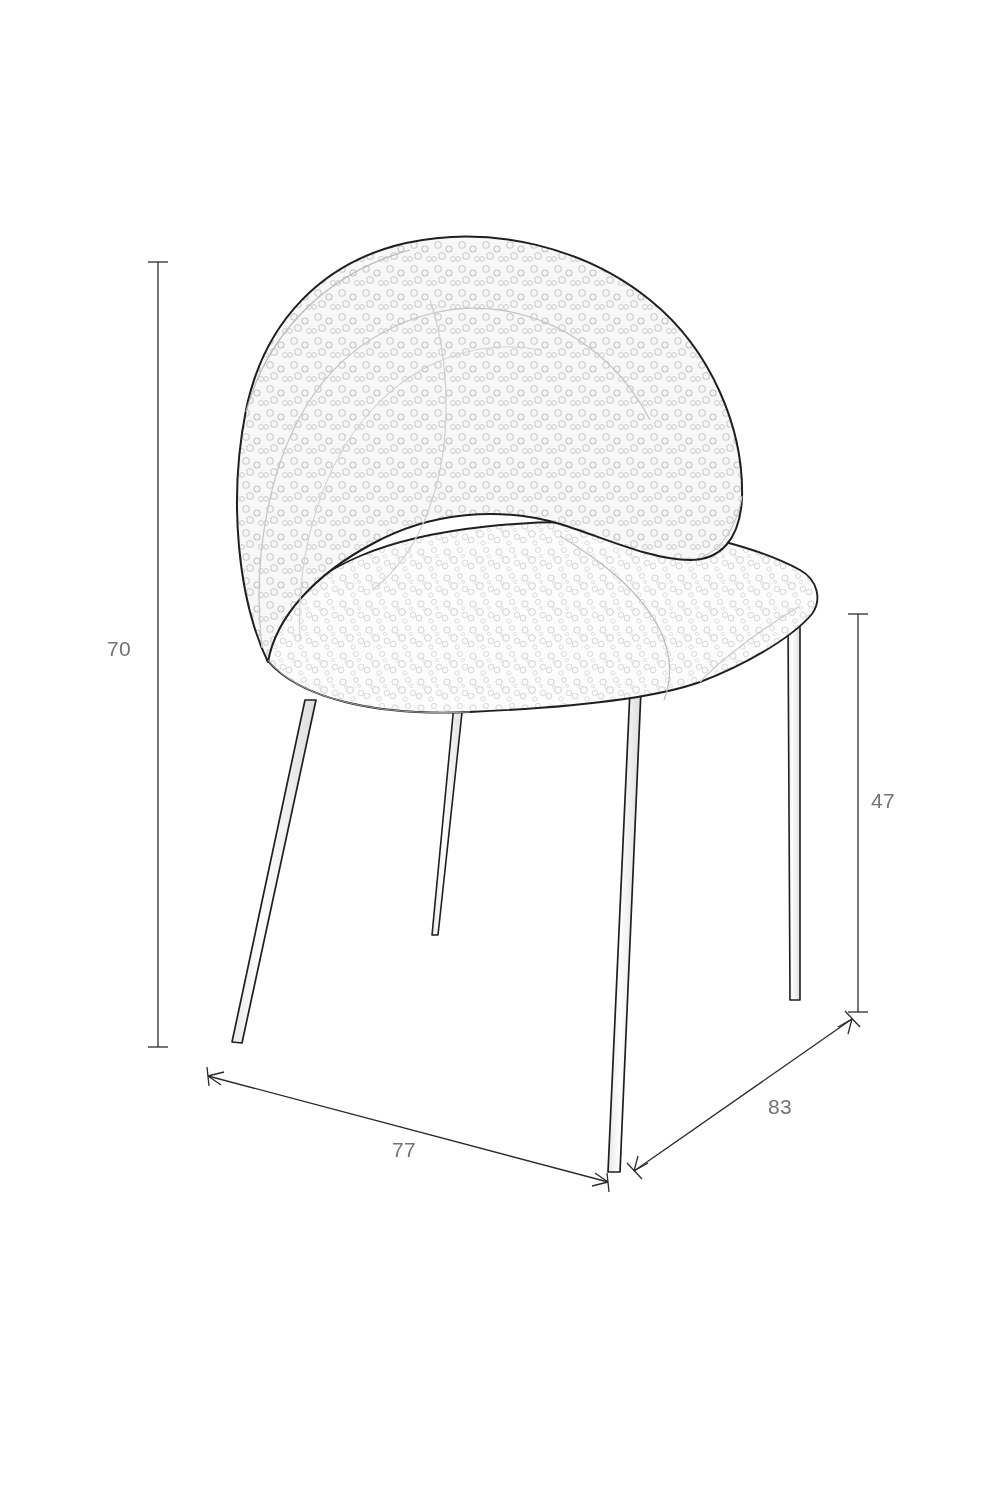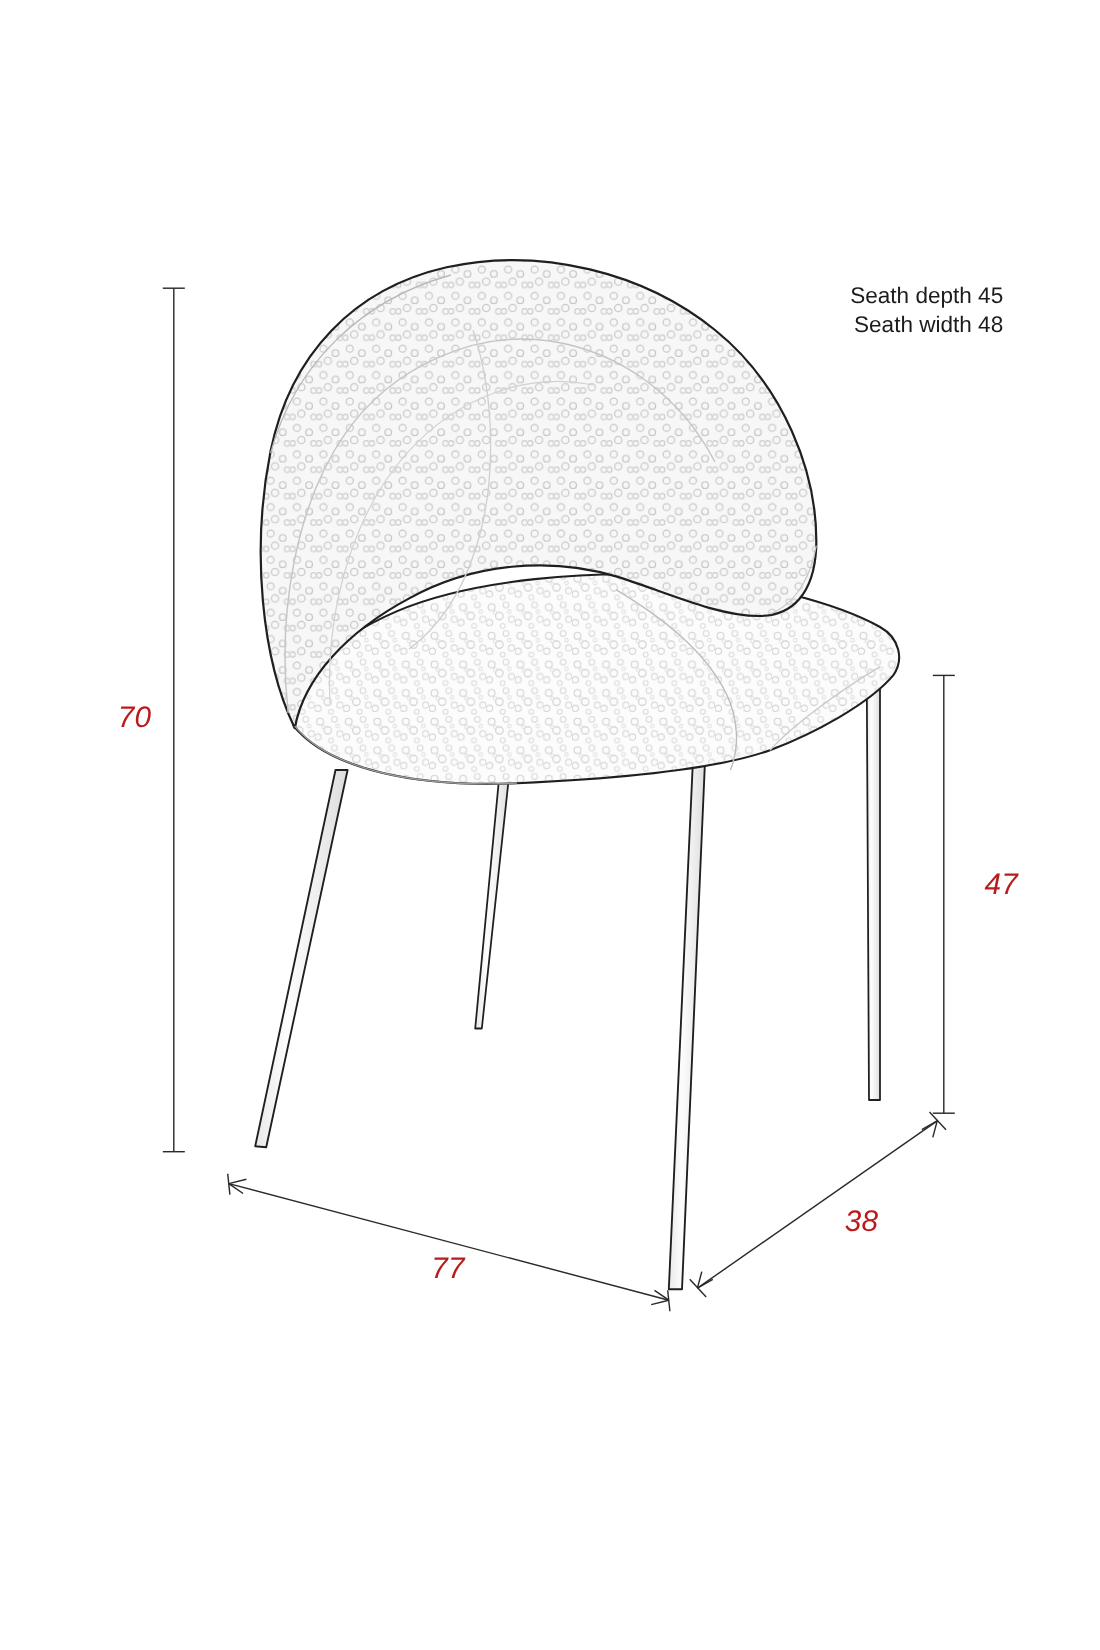--- a/index.html
+++ b/index.html
@@ -23,40 +23,39 @@
   #drawing {
     position: absolute;
     left: 0;
     top: 0;
     width: 1000px;
     height: 1500px;
   }
   .dim-label {
     position: absolute;
     font-family: "Liberation Sans", sans-serif;
-    font-size: 27px;
-    color: #b91c1c;
+    font-size: 21px;
+    color: #737373;
     white-space: nowrap;
     letter-spacing: 0.2px;
-    font-style: italic;
   }
   .note-block {
     position: absolute;
     right: 88px;
     top: 255px;
     text-align: right;
     font-family: "Liberation Sans", sans-serif;
     font-size: 20.5px;
     line-height: 27px;
     color: #1c1c1c;
     white-space: nowrap;
   }
   .note-line { display: block; }
   #height-label  { left: 107px; top: 637px; }
-  #seat-h-label  { left: 871px; top: 789px; margin-left: 24px; }
+  #seat-h-label  { left: 871px; top: 789px; }
   #width-label   { left: 392px; top: 1138px; }
   #depth-label   { left: 768px; top: 1095px; }
 </style>
 </head>
 <body>
 
 <div id="stage">
 
   <svg id="drawing" viewBox="0 0 1000 1500" xmlns="http://www.w3.org/2000/svg">
 
@@ -167,26 +166,22 @@
     <g stroke="#2a2a2a" stroke-width="1.3" fill="none">
       <line x1="634" y1="1171" x2="852" y2="1019"></line>
       <path d="M634 1171 l14 -8 M634 1171 l4 -15" stroke-width="1.3"></path>
       <path d="M852 1019 l-14 8 M852 1019 l-4 15" stroke-width="1.3"></path>
       <line x1="627" y1="1163" x2="642" y2="1179"></line>
       <line x1="845" y1="1011" x2="860" y2="1027"></line>
     </g>
 
   </svg>
 
-  <div class="note-block">
-    <span class="note-line">Seath depth 45</span>
-    <span class="note-line">Seath width 48</span>
-  </div>
 
   <div class="dim-label" id="height-label">70</div>
 
   <div class="dim-label" id="seat-h-label">47</div>
 
   <div class="dim-label" id="width-label">77</div>
 
-  <div class="dim-label" id="depth-label">38</div>
+  <div class="dim-label" id="depth-label">83</div>
 
 </div>
 
 </body></html>

